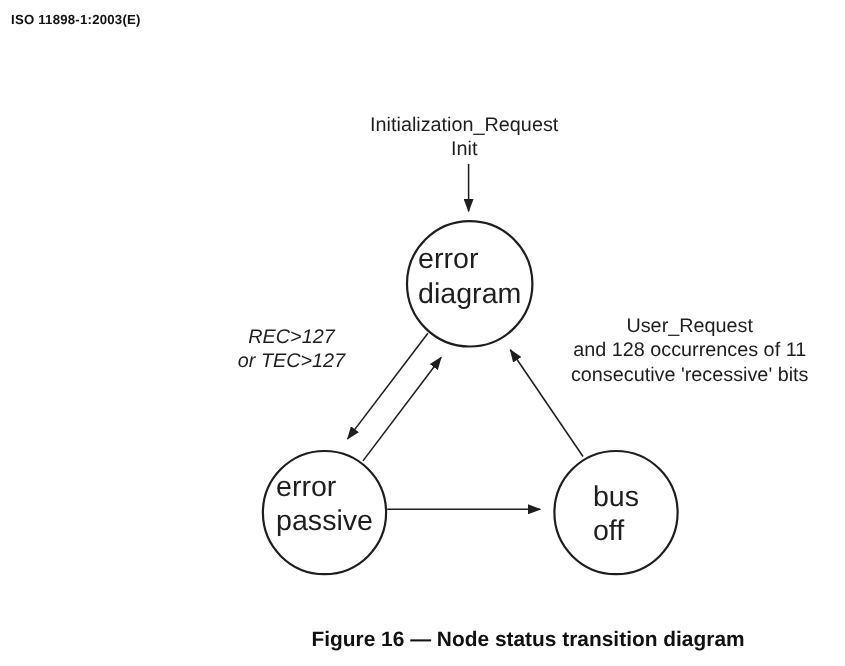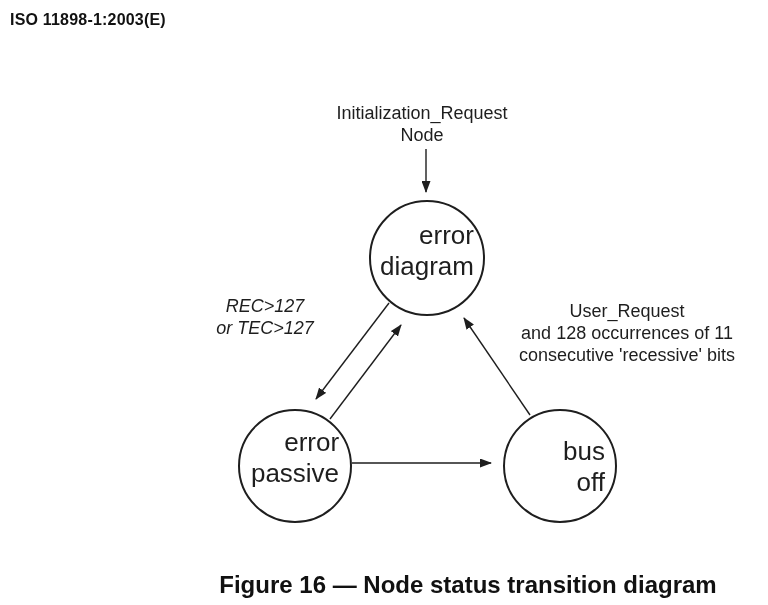--- a/index.html
+++ b/index.html
@@ -11,21 +11,21 @@
     height: 605px;
     background: #ffffff;
     font-family: "Liberation Sans", sans-serif;
     color: var(--ink);
     overflow: hidden;
   }
   .doc-header {
     position: absolute;
     left: 10px;
     top: 11px;
-    font-size: 16px;
+    font-size: 12px;
     font-weight: bold;
     color: #111111;
     letter-spacing: 0.2px;
   }
   svg.diagram-svg {
     position: absolute;
     left: 0; top: 0;
     width: 768px; height: 605px;
   }
   svg.diagram-svg circle {
@@ -42,33 +42,33 @@
     position: absolute;
     text-align: center;
     font-size: 18px;
     line-height: 22px;
     color: var(--ink);
   }
   .t-label div { display: block; }
   .state-label {
     position: absolute;
     transform: translate(-50%, -50%);
-    text-align: right;
+    text-align: left;
     font-size: 26px;
     line-height: 31px;
     color: var(--ink);
     white-space: nowrap;
   }
   .fig-caption {
     position: absolute;
-    left: 468px;
+    left: 480px;
     top: 571px;
     transform: translateX(-50%);
     white-space: nowrap;
-    font-size: 24px;
+    font-size: 19px;
     font-weight: bold;
     color: #111111;
   }
 </style>
 </head>
 <body>
 
 <div class="page">
 
   <div class="doc-header">ISO 11898-1:2003(E)</div>
@@ -86,46 +86,46 @@
     <line x1="530" y1="415" x2="464" y2="318" marker-end="url(#arrow)"></line>
     <line x1="352" y1="463" x2="491" y2="463" marker-end="url(#arrow)"></line>
 
     <circle cx="427" cy="258" r="57"></circle>
     <circle cx="295" cy="466" r="56"></circle>
     <circle cx="560" cy="466" r="56"></circle>
   </svg>
 
   <div class="t-label" style="left:302px; top:102px; width:240px;">
     <div>Initialization_Request</div>
-    <div>Node</div>
+    <div>Init</div>
   </div>
 
   <div class="t-label" style="left:165px; top:295px; width:200px;font-style:italic;">
     <div>REC&gt;127</div>
     <div>or TEC&gt;127</div>
   </div>
 
-  <div class="t-label" style="left:505px; top:300px; width:244px;text-align:center;">
+  <div class="t-label" style="left:505px; top:285px; width:244px;text-align:center;">
     <div>User_Request</div>
     <div>and 128 occurrences of 11</div>
     <div>consecutive 'recessive' bits</div>
   </div>
 
 
 
   <div class="state-label" style="left:427px; top:251px;">
     <div>error</div>
     <div>diagram</div>
   </div>
 
   <div class="state-label" style="left:295px; top:458px;">
     <div>error</div>
     <div>passive</div>
   </div>
 
-  <div class="state-label" style="left:560px; top:467px;margin-left:24px;">
+  <div class="state-label" style="left:560px; top:467px;">
     <div>bus</div>
     <div>off</div>
   </div>
 
   <div class="fig-caption">Figure 16 — Node status transition diagram</div>
 
 </div>
 
 </body></html>

